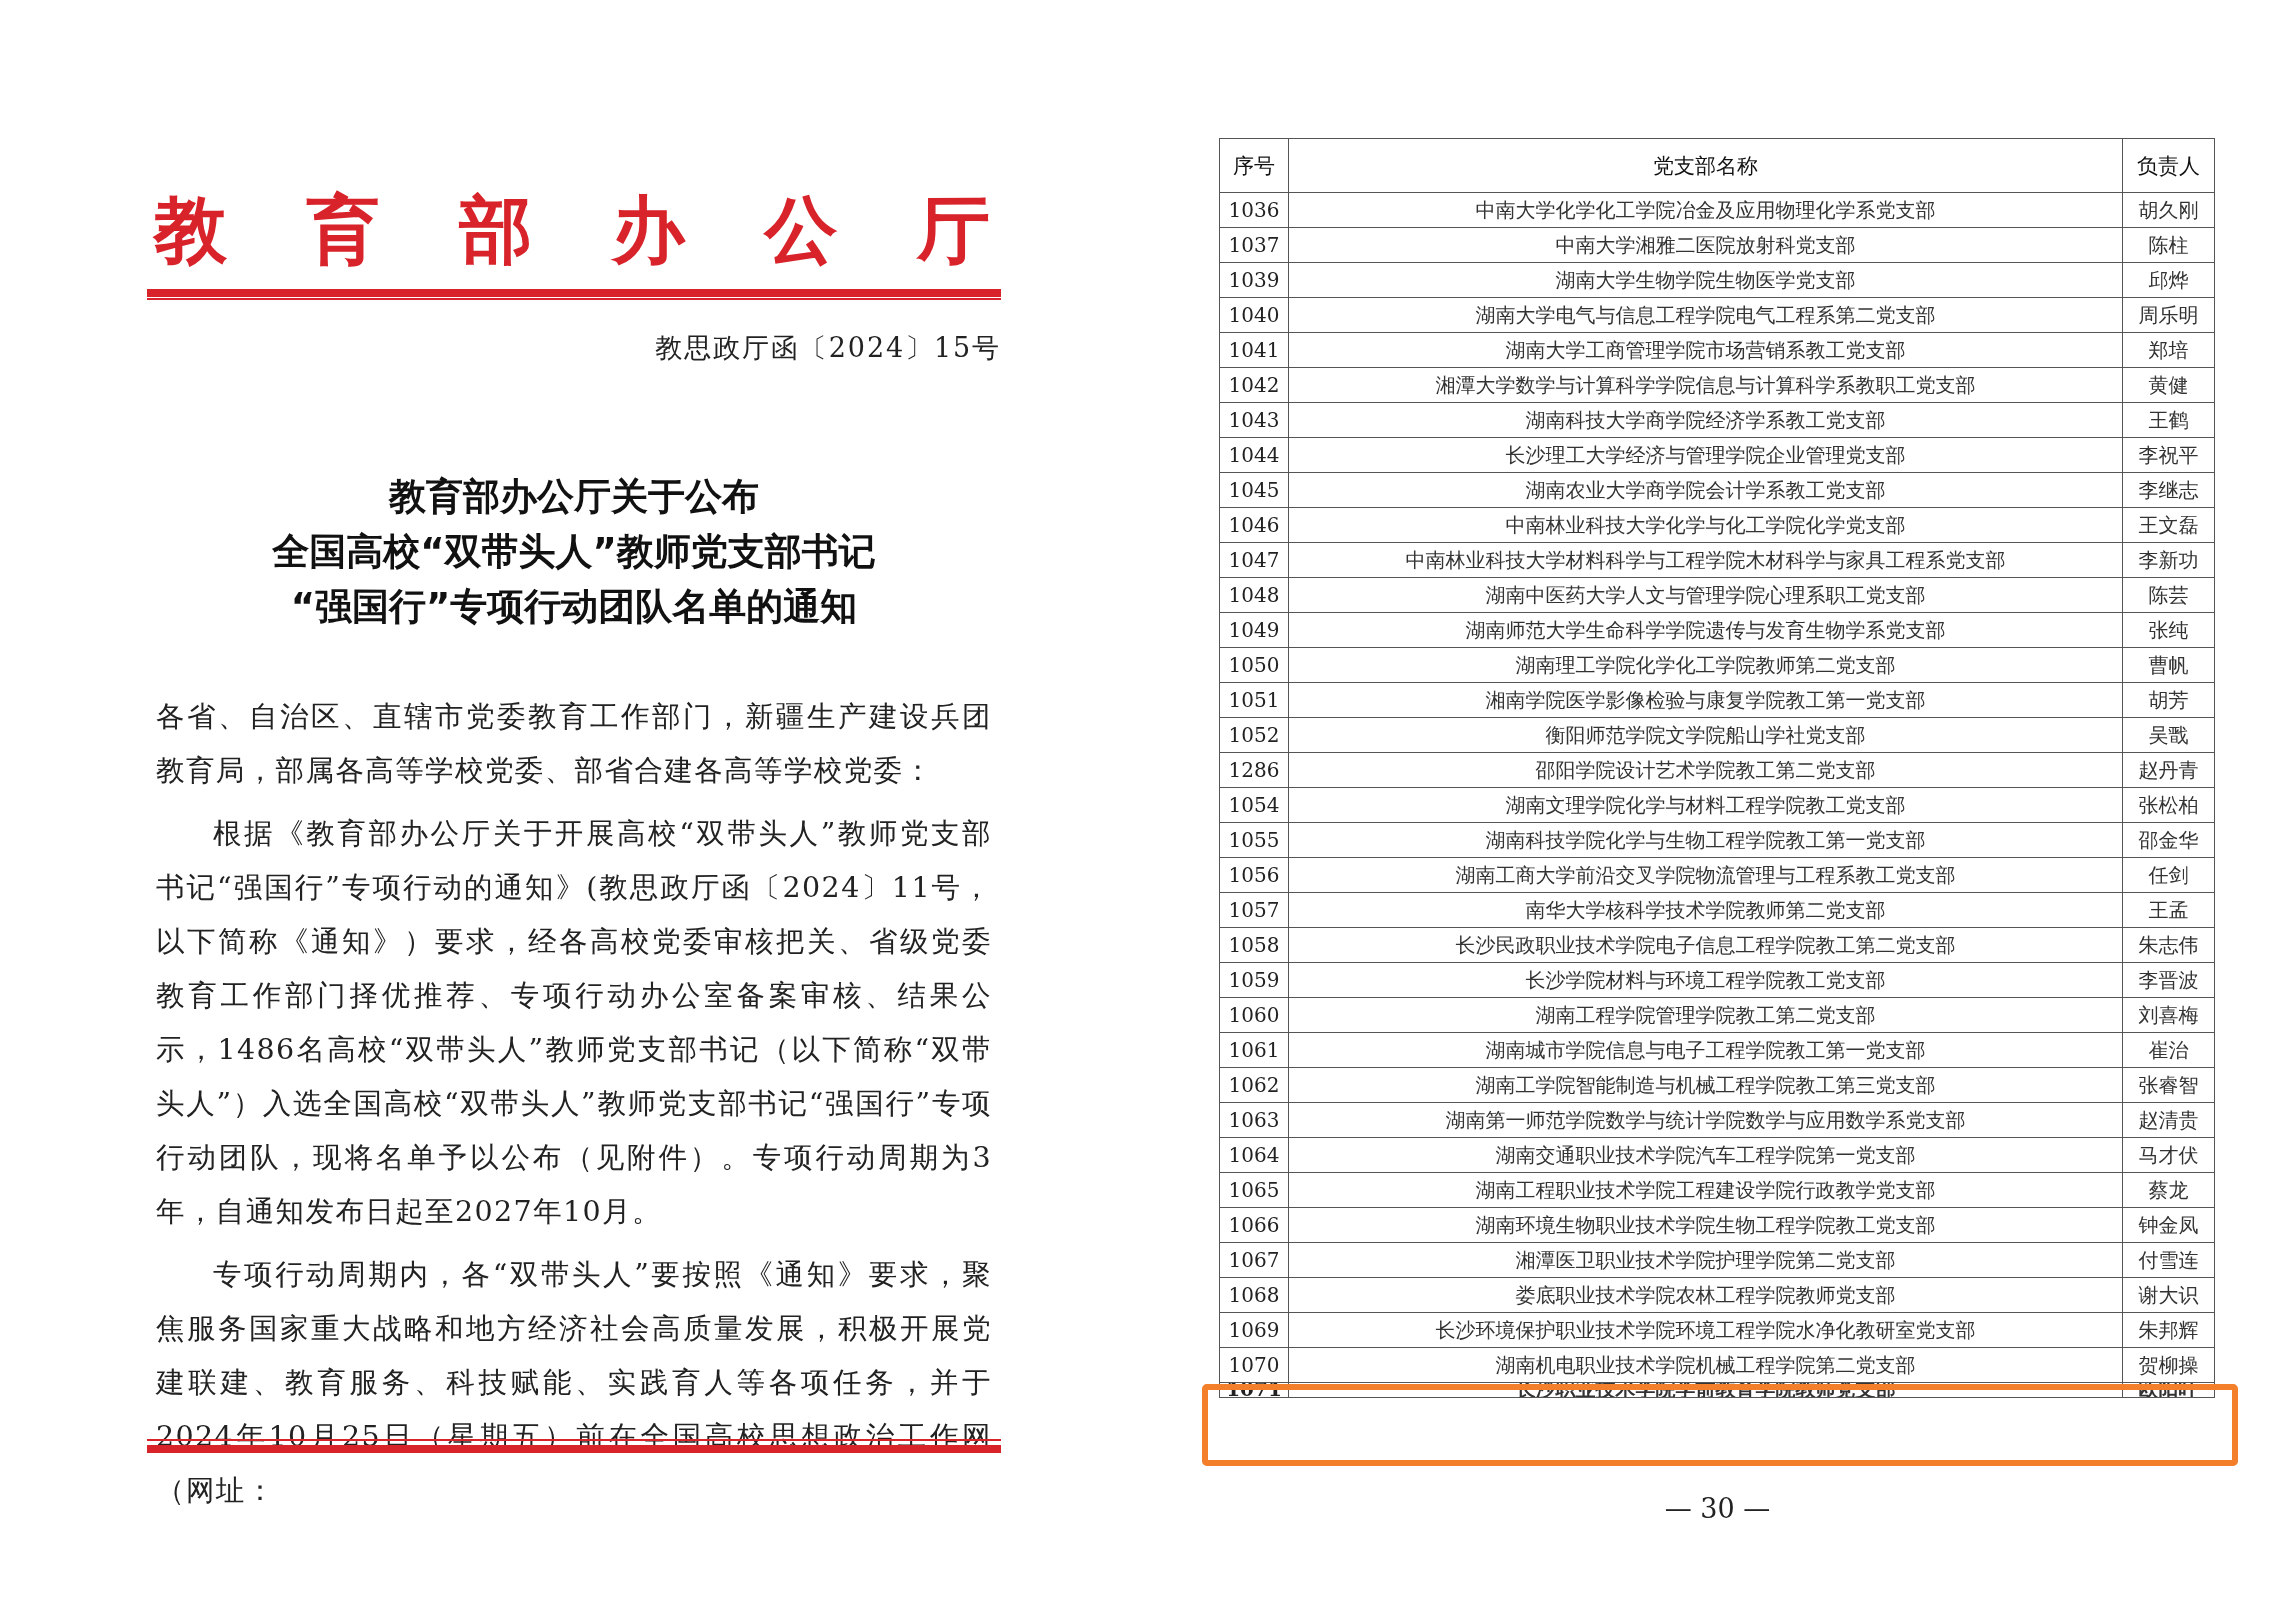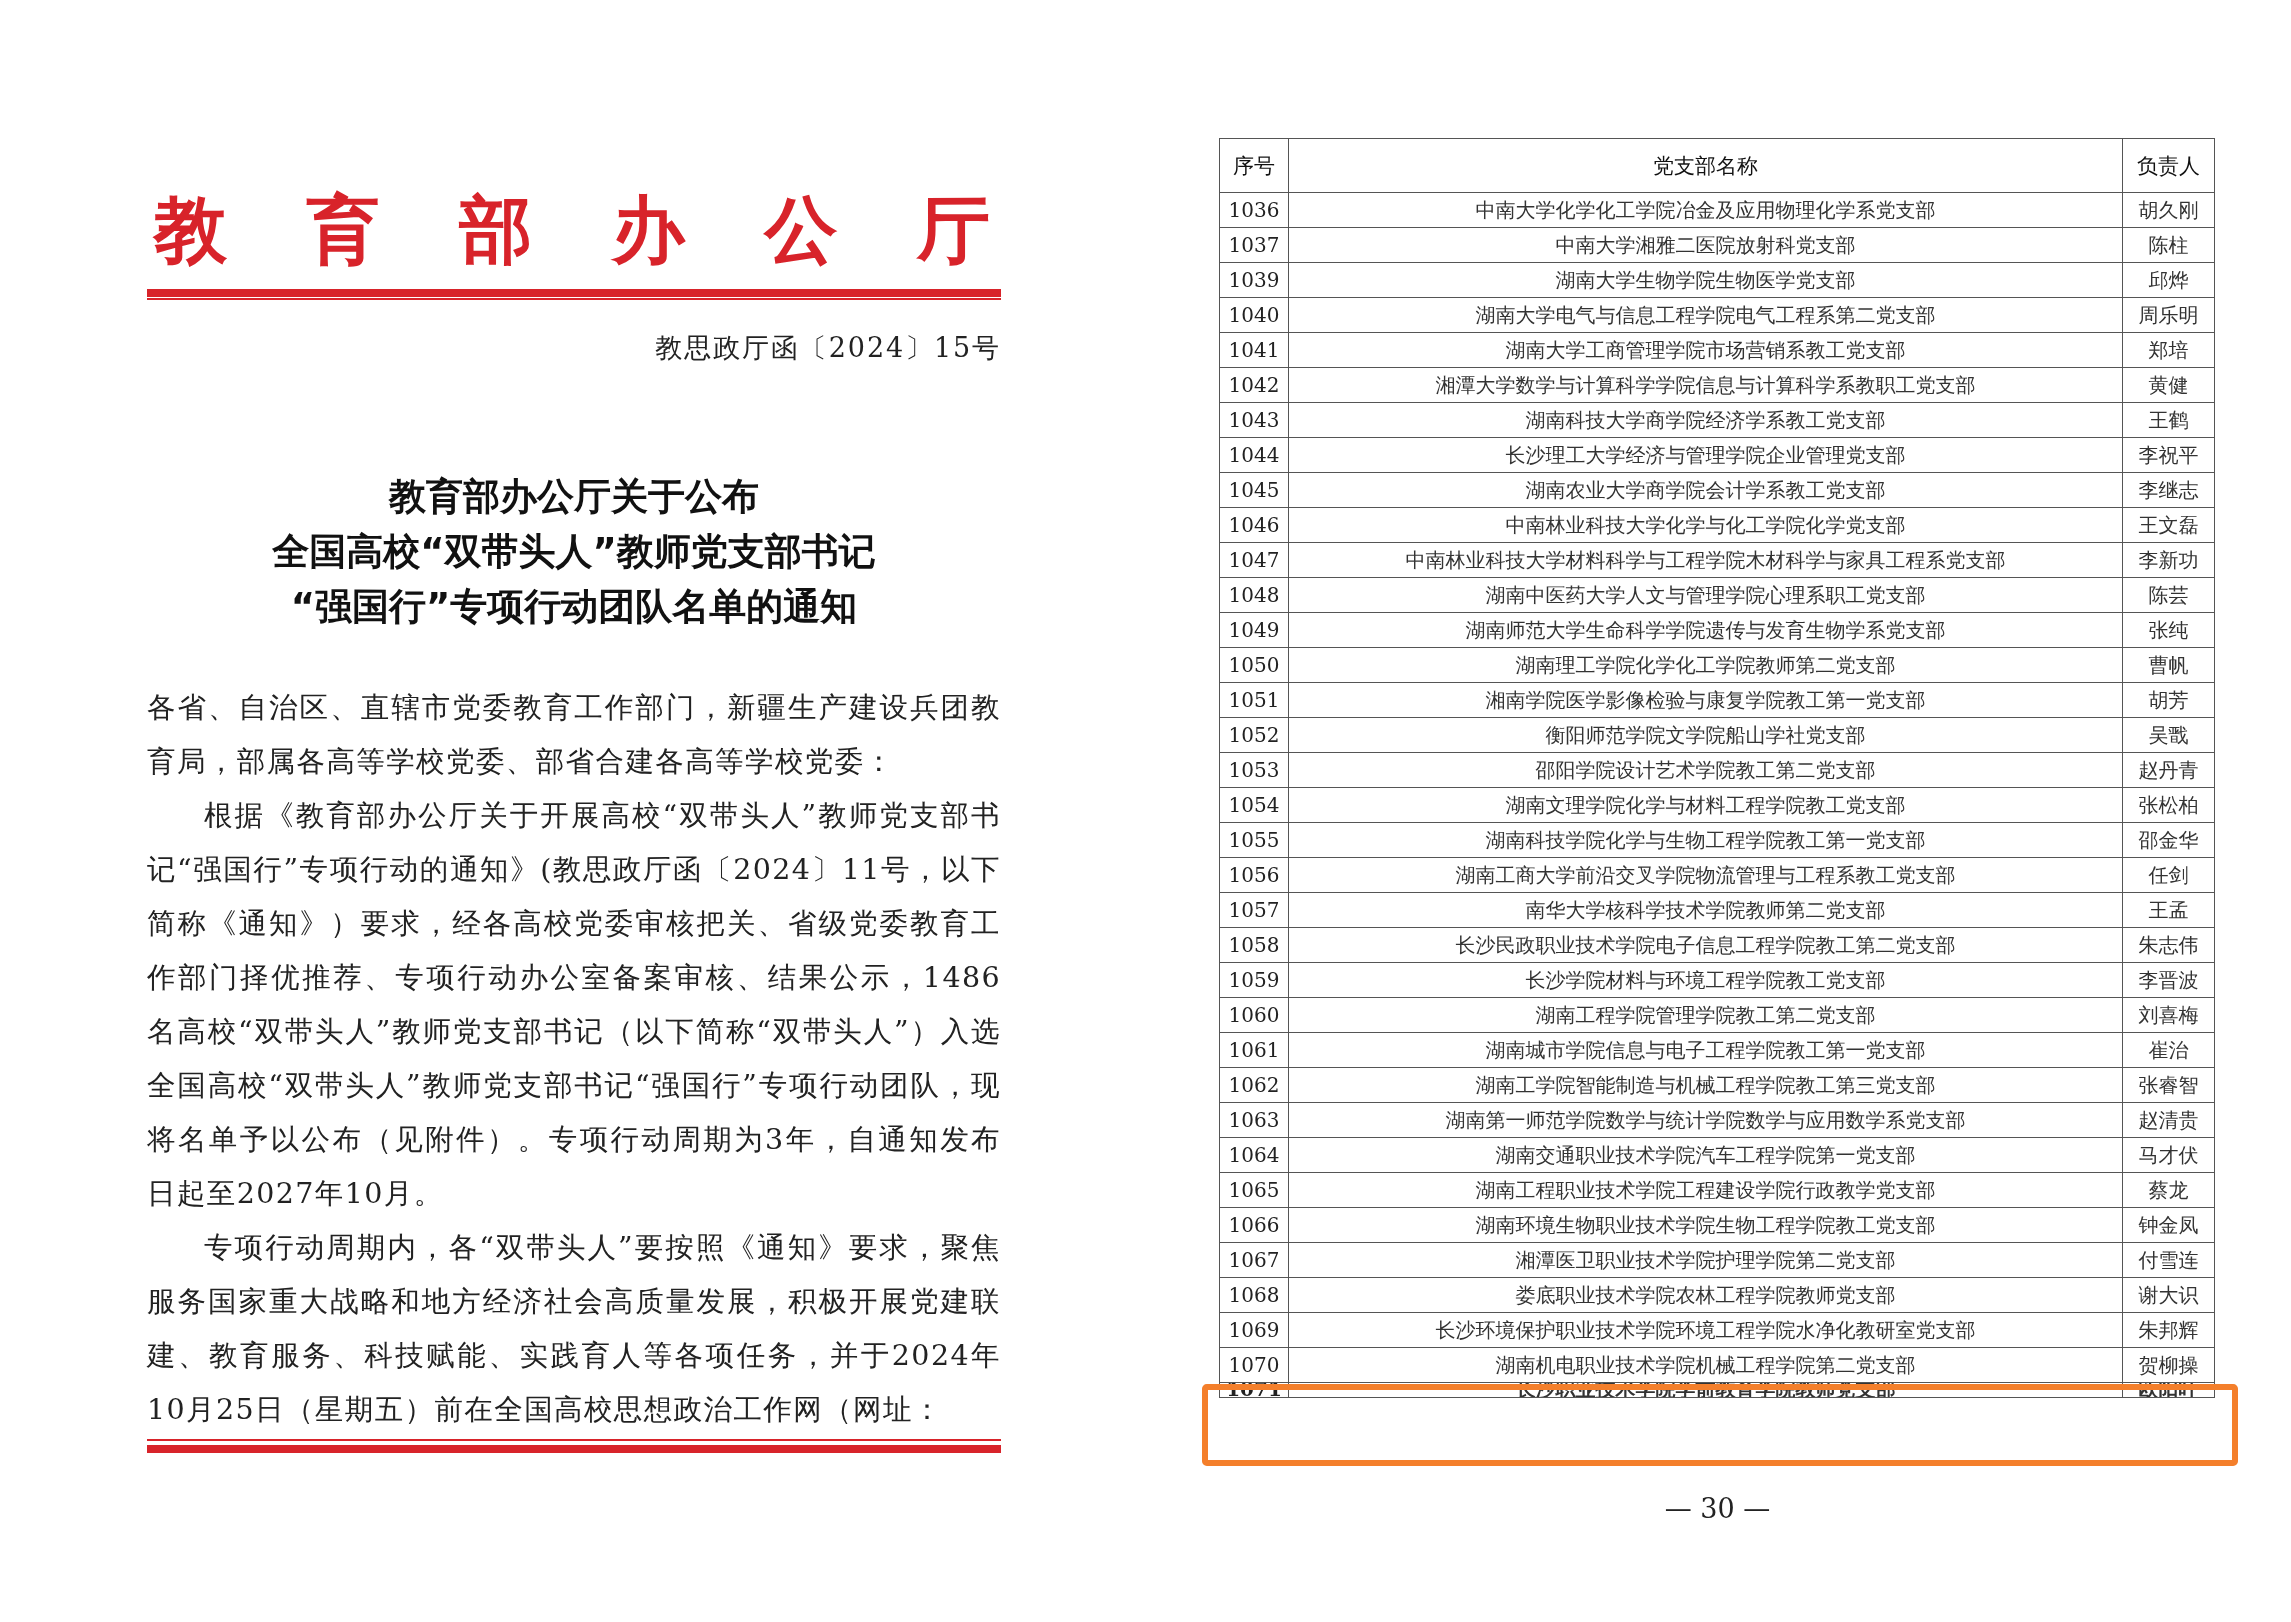--- a/index.html
+++ b/index.html
@@ -15,21 +15,21 @@
   .redline-thick { position:absolute; left:147px; height:7.7px; width:854px; background:#d8232a; }
   .redline-thin  { position:absolute; left:147px; height:1.9px; width:854px; background:#d8232a; }
   .doc-number { position:absolute; right:143px; top:330px; font-size:27px; color:#222;
                 font-family:"DejaVu Serif", serif; letter-spacing:1.9px; }
   .doc-title { position:absolute; left:147px; width:854px; top:469px; text-align:center;
                font-family:"DejaVu Sans", sans-serif; font-weight:bold; font-size:37px; line-height:55px; color:#111; }
   .doc-title div { white-space:nowrap; }
   .body-text { position:absolute; left:147px; width:854px; top:681px;
                font-size:28.5px; line-height:54px; color:#222; text-align:justify;
                font-family:"DejaVu Serif", serif; letter-spacing:1.4px; }
-  .body-text p { margin:0; }
+  .body-text p { margin:9px; }
   .body-text p.indent { text-indent:2em; }
 
   
   .right-page { position:absolute; left:1144px; top:0; width:1147px; height:1622px; }
   .table-wrap { position:absolute; left:75px; top:138px; width:994px; }
   table.branch-table { border-collapse:collapse; width:994px; table-layout:fixed;
                        font-family:"DejaVu Serif", serif; }
   table.branch-table th, table.branch-table td { border:1.9px solid #555; padding:0; text-align:center;
                        white-space:nowrap; overflow:hidden; }
   table.branch-table th { height:53px; font-family:"DejaVu Sans", sans-serif; font-weight:normal;
@@ -166,21 +166,21 @@
             <td class="num">1051</td>
             <td>湘南学院医学影像检验与康复学院教工第一党支部</td>
             <td>胡芳</td>
           </tr>
           <tr>
             <td class="num">1052</td>
             <td>衡阳师范学院文学院船山学社党支部</td>
             <td>吴戬</td>
           </tr>
           <tr>
-            <td class="num">1053</td>
+            <td class="num">1286</td>
             <td>邵阳学院设计艺术学院教工第二党支部</td>
             <td>赵丹青</td>
           </tr>
           <tr>
             <td class="num">1054</td>
             <td>湖南文理学院化学与材料工程学院教工党支部</td>
             <td>张松柏</td>
           </tr>
           <tr>
             <td class="num">1055</td>

